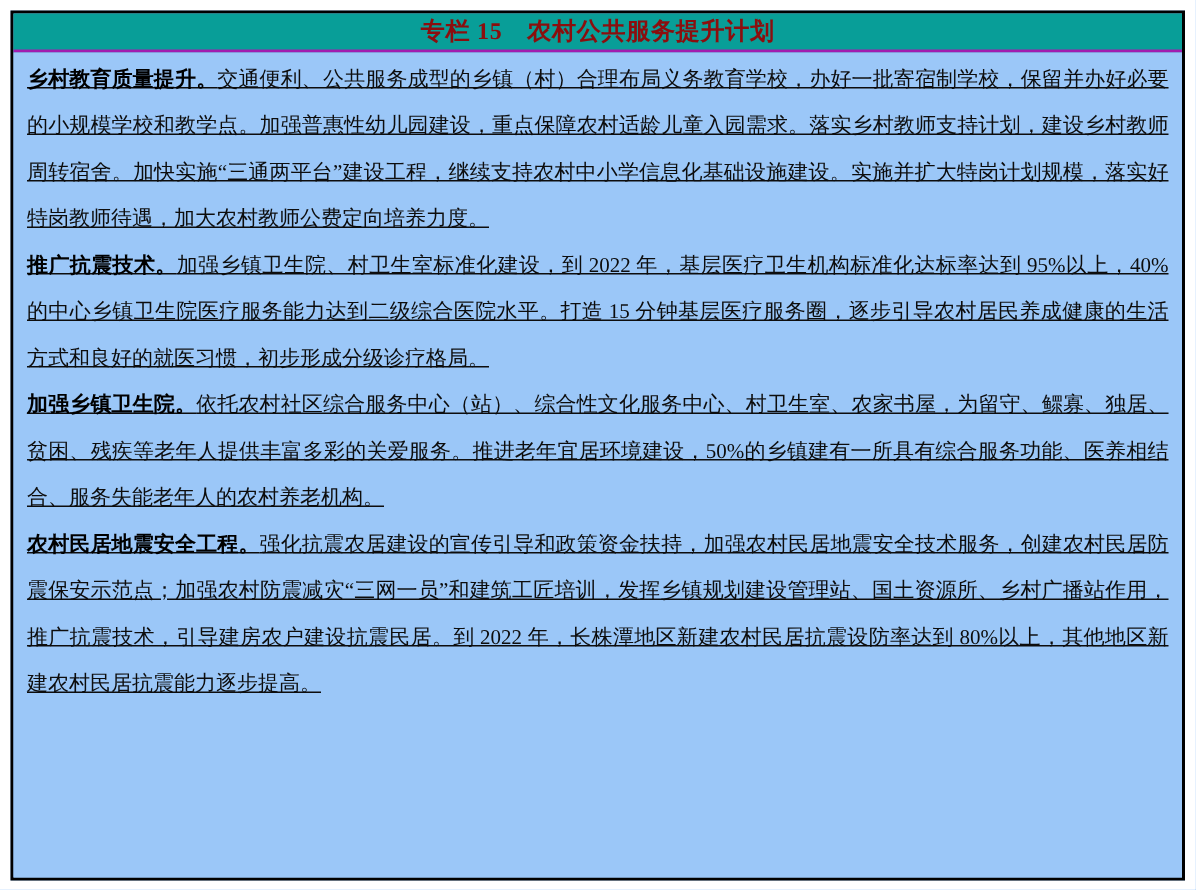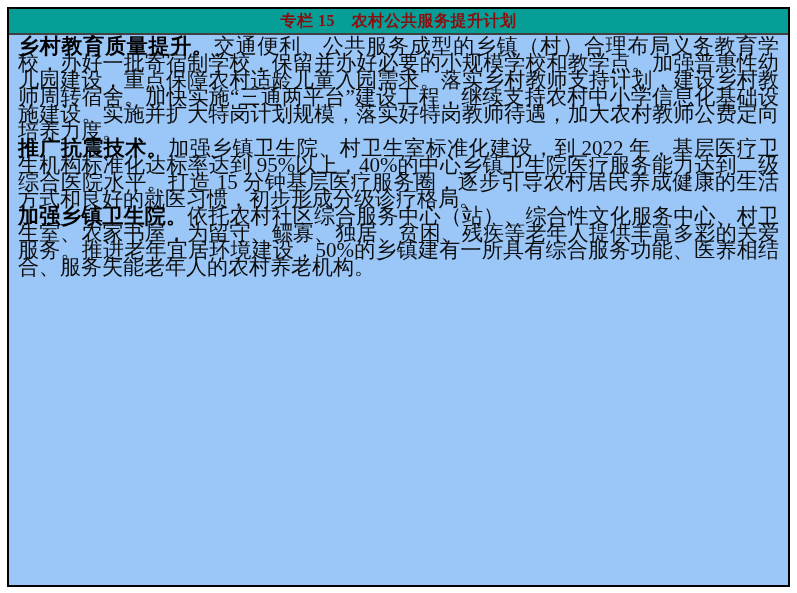--- a/index.html
+++ b/index.html
@@ -23,45 +23,46 @@
     box-sizing: border-box;
     border: 2px solid #000000;
     display: flex;
     flex-direction: column;
     background: var(--body-bg, #9bc7f8);
   }
   .panel-header {
     flex: 0 0 auto;
     height: 24px;
     background: var(--header-bg, #089e98);
-    border-bottom: 2px solid #404040;
+    border-bottom: 2px solid #a21caf;
     display: flex;
     align-items: center;
     justify-content: center;
   }
   .panel-title {
     color: var(--title-color, #8b0e0e);
     font-weight: bold;
     font-size: 16px;
     letter-spacing: 0.5px;
     white-space: pre;
   }
   .panel-body {
     flex: 1 1 auto;
     background: var(--body-bg, #9bc7f8);
     padding: 3px 9px 0 9px;
     overflow: hidden;
   }
   p.para {
     margin: 0;
-    font-size: 21px;
-    line-height: 17px;
+    font-size: 14px;
+    line-height: 31px;
     color: #0d0d0d;
     text-align: justify;
     text-justify: inter-ideograph;
+    text-decoration: underline;
   }
   p.para .lead {
     font-weight: bold;
     color: #000000;
   }
 </style>
 </head>
 <body>
 
 <div class="panel">
@@ -71,14 +72,17 @@
   <div class="panel-body">
     <p class="para">
       <span class="lead">乡村教育质量提升。</span><span>交通便利、公共服务成型的乡镇（村）合理布局义务教育学校，办好一批寄宿制学校，保留并办好必要的小规模学校和教学点。加强普惠性幼儿园建设，重点保障农村适龄儿童入园需求。落实乡村教师支持计划，建设乡村教师周转宿舍。加快实施“三通两平台”建设工程，继续支持农村中小学信息化基础设施建设。实施并扩大特岗计划规模，落实好特岗教师待遇，加大农村教师公费定向培养力度。</span>
     </p>
     <p class="para">
       <span class="lead">推广抗震技术。</span><span>加强乡镇卫生院、村卫生室标准化建设，到 2022 年，基层医疗卫生机构标准化达标率达到 95%以上，40%的中心乡镇卫生院医疗服务能力达到二级综合医院水平。打造 15 分钟基层医疗服务圈，逐步引导农村居民养成健康的生活方式和良好的就医习惯，初步形成分级诊疗格局。</span>
     </p>
     <p class="para">
       <span class="lead">加强乡镇卫生院。</span><span>依托农村社区综合服务中心（站）、综合性文化服务中心、村卫生室、农家书屋，为留守、鳏寡、独居、贫困、残疾等老年人提供丰富多彩的关爱服务。推进老年宜居环境建设，50%的乡镇建有一所具有综合服务功能、医养相结合、服务失能老年人的农村养老机构。</span>
     </p>
+    <p class="para">
+      <span class="lead">农村民居地震安全工程。</span><span>强化抗震农居建设的宣传引导和政策资金扶持，加强农村民居地震安全技术服务，创建农村民居防震保安示范点；加强农村防震减灾“三网一员”和建筑工匠培训，发挥乡镇规划建设管理站、国土资源所、乡村广播站作用，推广抗震技术，引导建房农户建设抗震民居。到 2022 年，长株潭地区新建农村民居抗震设防率达到 80%以上，其他地区新建农村民居抗震能力逐步提高。</span>
+    </p>
   </div>
 </div>
 
 </body></html>

